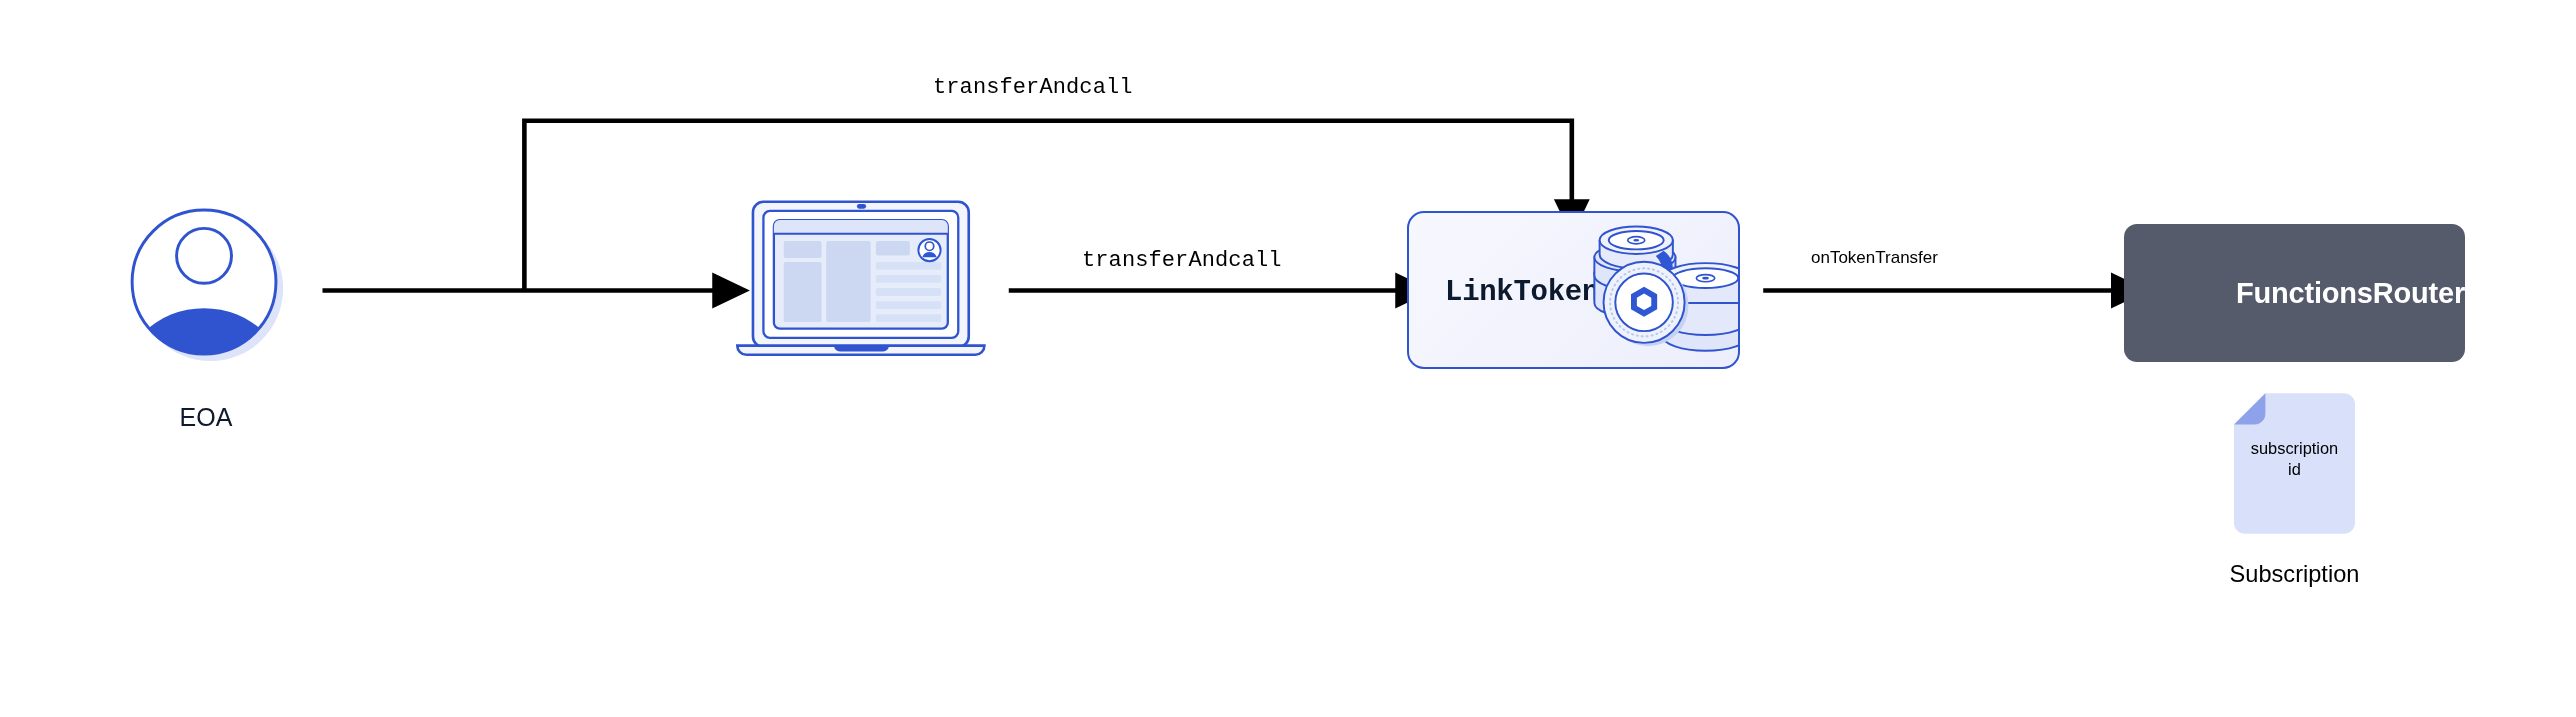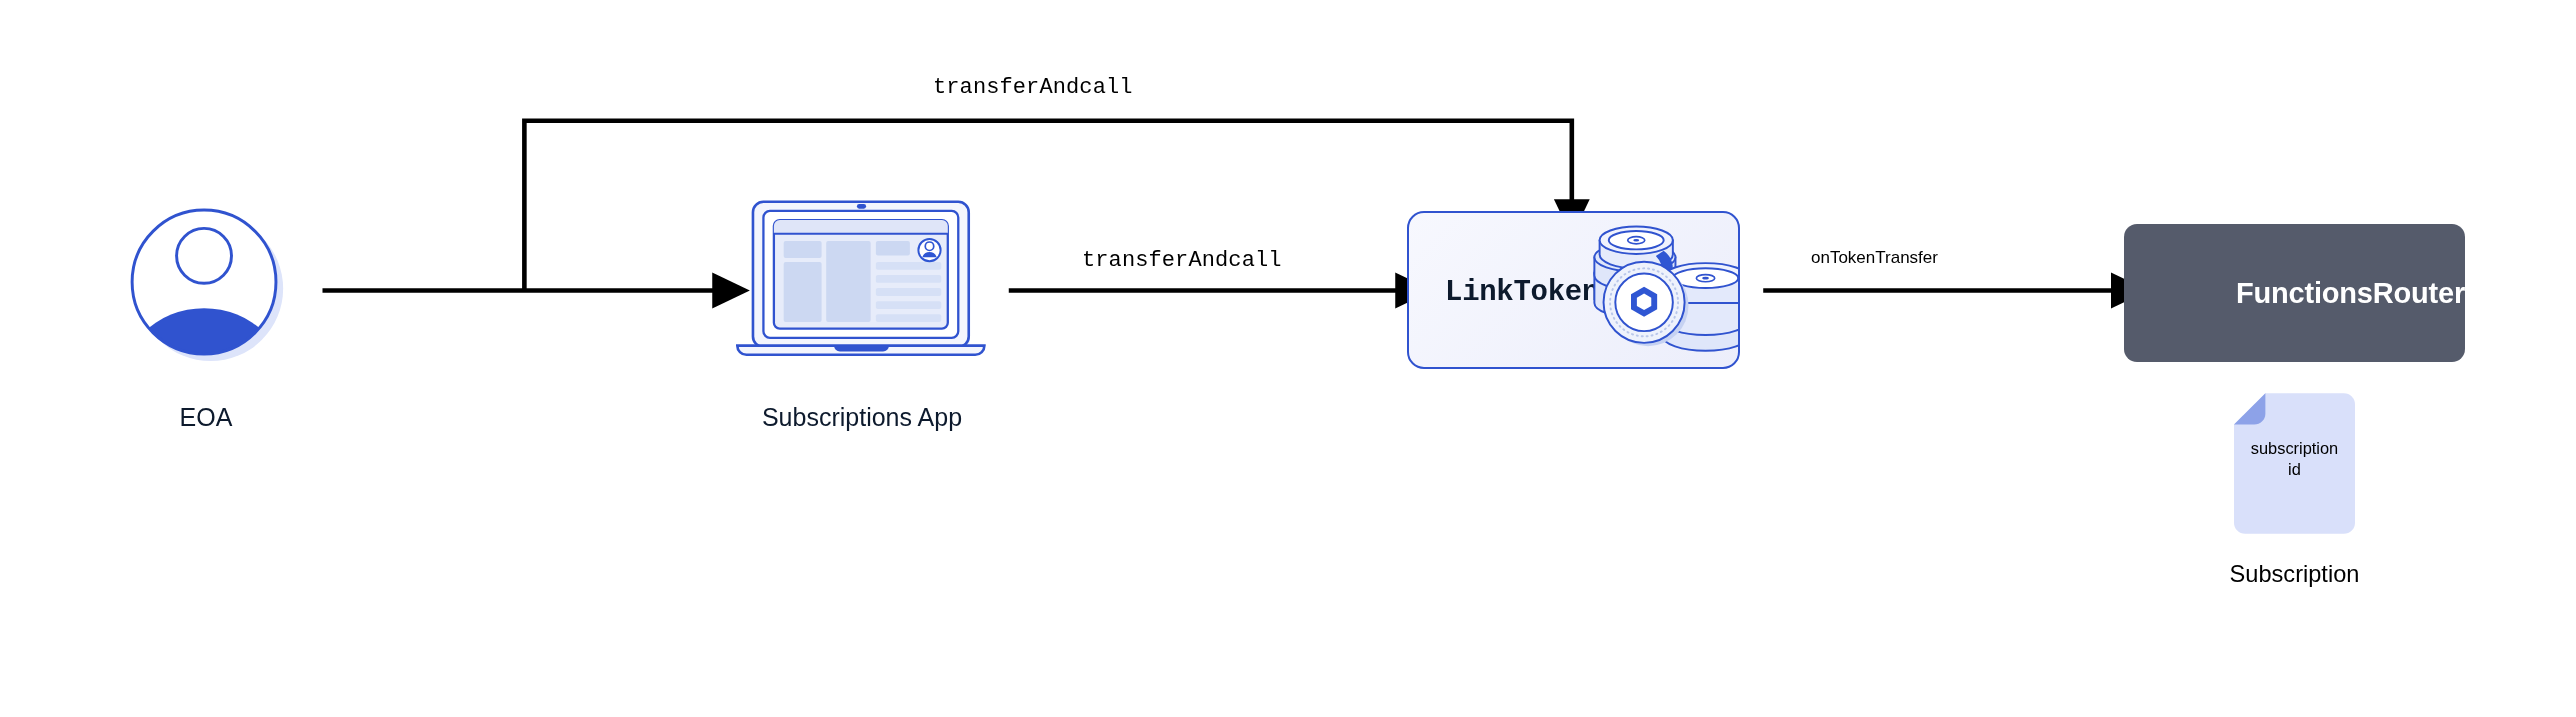--- a/index.html
+++ b/index.html
@@ -223,21 +223,20 @@
       <g>
         <circle cx="314" cy="92" r="17" fill="#ffffff" stroke="#2f56d3" stroke-width="3"></circle>
         <circle cx="314" cy="86" r="6.5" fill="none" stroke="#2f56d3" stroke-width="2.6"></circle>
         <path d="M303 103 a11.5 11.5 0 0 1 22 0 z" fill="#2f56d3"></path>
       </g>
 
       <path d="M20 238 h378 a14 14 0 0 1 -14 14 h-350 a14 14 0 0 1 -14 -14 z" fill="#f3f5fd" stroke="#3053cf" stroke-width="4"></path>
       <path d="M168 238 h84 a9 9 0 0 1 -9 9 h-66 a9 9 0 0 1 -9 -9 z" fill="#3053cf"></path>
     </svg>
   </div>
-  <div class="node-caption" id="subscriptions-caption">Subscriptions App</div>
 
   <div class="abs" id="linktoken-box">
     <div id="linktoken-label">LinkToken</div>
     <svg id="coins-icon" viewBox="0 0 260 260">
       <g stroke="#3053cf" stroke-width="3" stroke-linejoin="round">
 
         <g fill="#dfe6fa">
           <path d="M22 110 v46 a62 22 0 0 0 124 0 v-46 z"></path>
           <ellipse cx="84" cy="110" rx="62" ry="22"></ellipse>
           <path d="M22 86 v28 a62 22 0 0 0 124 0 v-28 z"></path>

